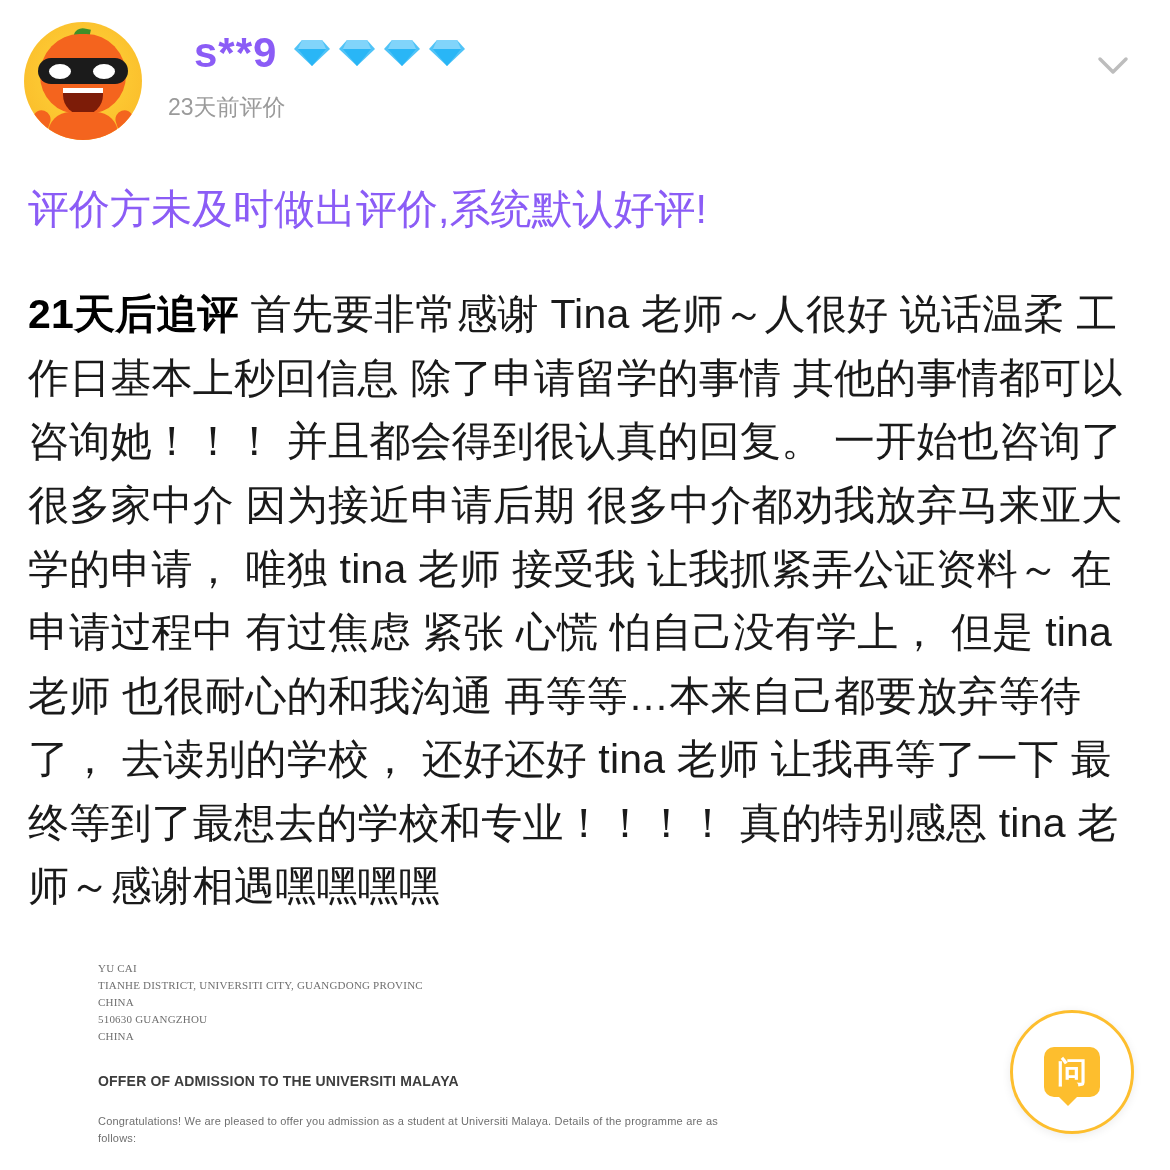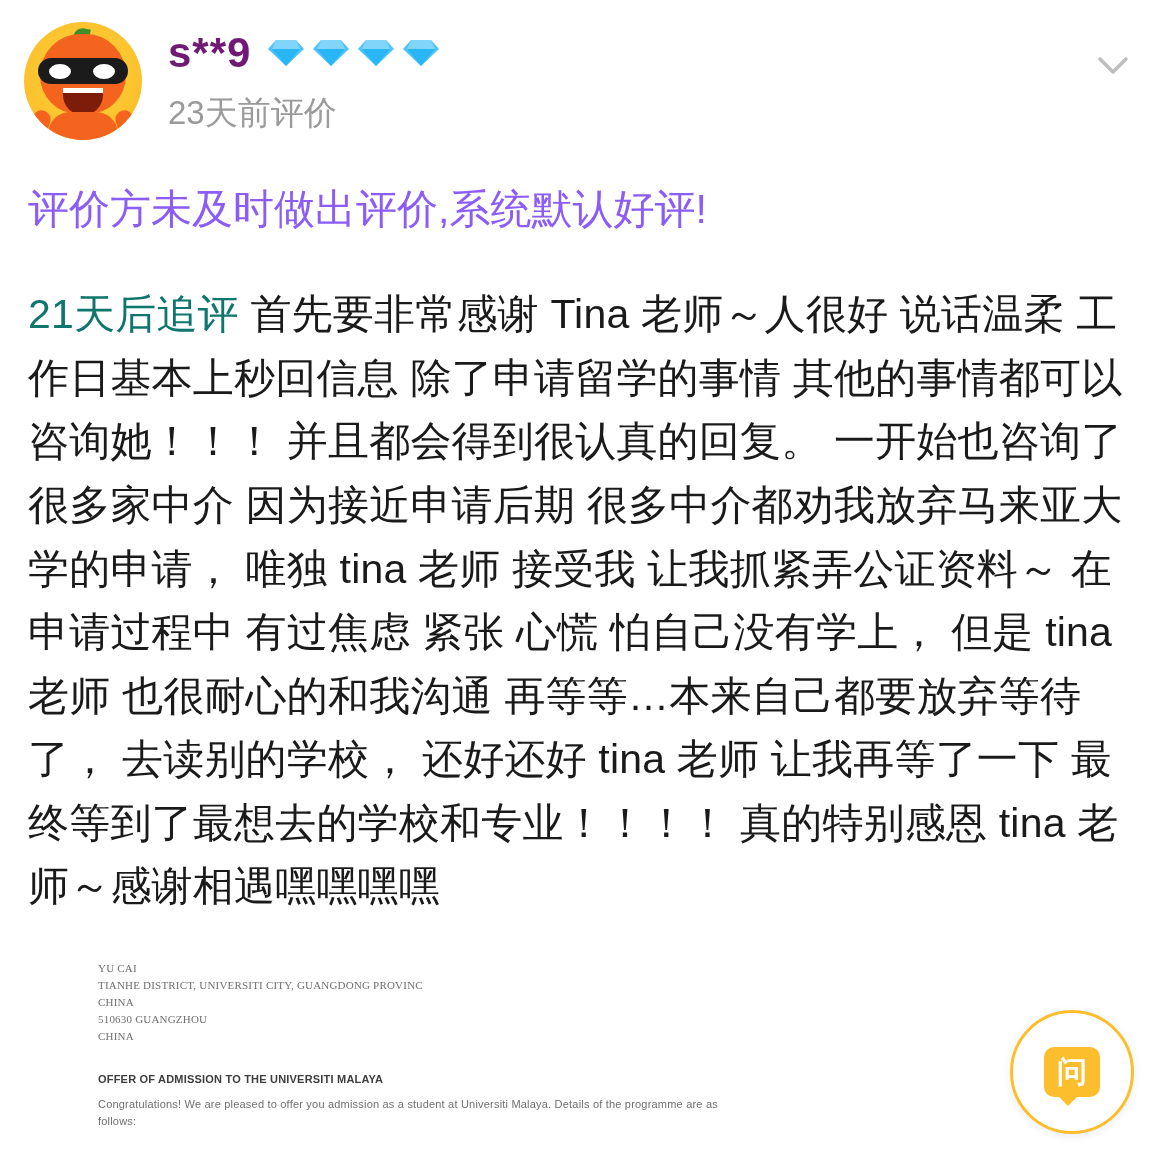--- a/index.html
+++ b/index.html
@@ -111,38 +111,39 @@
     flex: 1 1 auto;
   }
   .name-row {
     display: flex;
     align-items: center;
     gap: 16px;
   }
   .username {
     font-size: 42px;
     font-weight: bold;
-    color: #701a75;
+    color: #8b5cf6;
     letter-spacing: 1px;
     line-height: 1;
+    margin-left: 26px;
   }
   .diamonds {
     display: flex;
     gap: 7px;
     align-items: center;
   }
   .diamond {
     width: 38px;
     height: 30px;
     position: relative;
   }
   .diamond svg { display: block; }
   .review-time {
     margin-top: 22px;
-    font-size: 33px;
+    font-size: 23px;
     color: #9a9a9a;
     line-height: 1;
   }
   .chevron {
     position: absolute;
     right: 34px;
     top: 42px;
     width: 46px;
     height: 46px;
   }
@@ -160,22 +161,22 @@
   }
   .followup {
     margin-top: 46px;
     font-size: 41px;
     color: #1a1a1a;
     line-height: 1.55;
     font-weight: 500;
     letter-spacing: 0.2px;
   }
   .followup-tag {
-    color: #0f766e;
-    font-weight: normal;
+    color: #000000;
+    font-weight: bold;
   }
 
   
   .attachment {
     margin: 30px 0 0 0;
     padding-left: 70px;
   }
   .letter {
     width: 690px;
     background: #ffffff;
@@ -184,22 +185,22 @@
     line-height: 1.55;
     font-family: "Liberation Sans", sans-serif;
     letter-spacing: 0.2px;
   }
   .letter .addr { margin-bottom: 26px; }
   .letter .addr div { white-space: nowrap; font-family: Liberation Serif, serif; }
   .letter .salutation { margin-bottom: 18px; color: #5d5d5d; }
   .letter .offer-title {
     font-weight: bold;
     color: #3d3d3d;
-    margin-bottom: 8px;
-    font-size: 11px;
+    margin-bottom: 20px;
+    font-size: 14px;
   }
   .letter .congrats { margin-bottom: 22px; max-width: 620px; }
 
   
   .ask-button {
     position: absolute;
     right: 36px;
     bottom: 36px;
     width: 118px;
     height: 118px;

